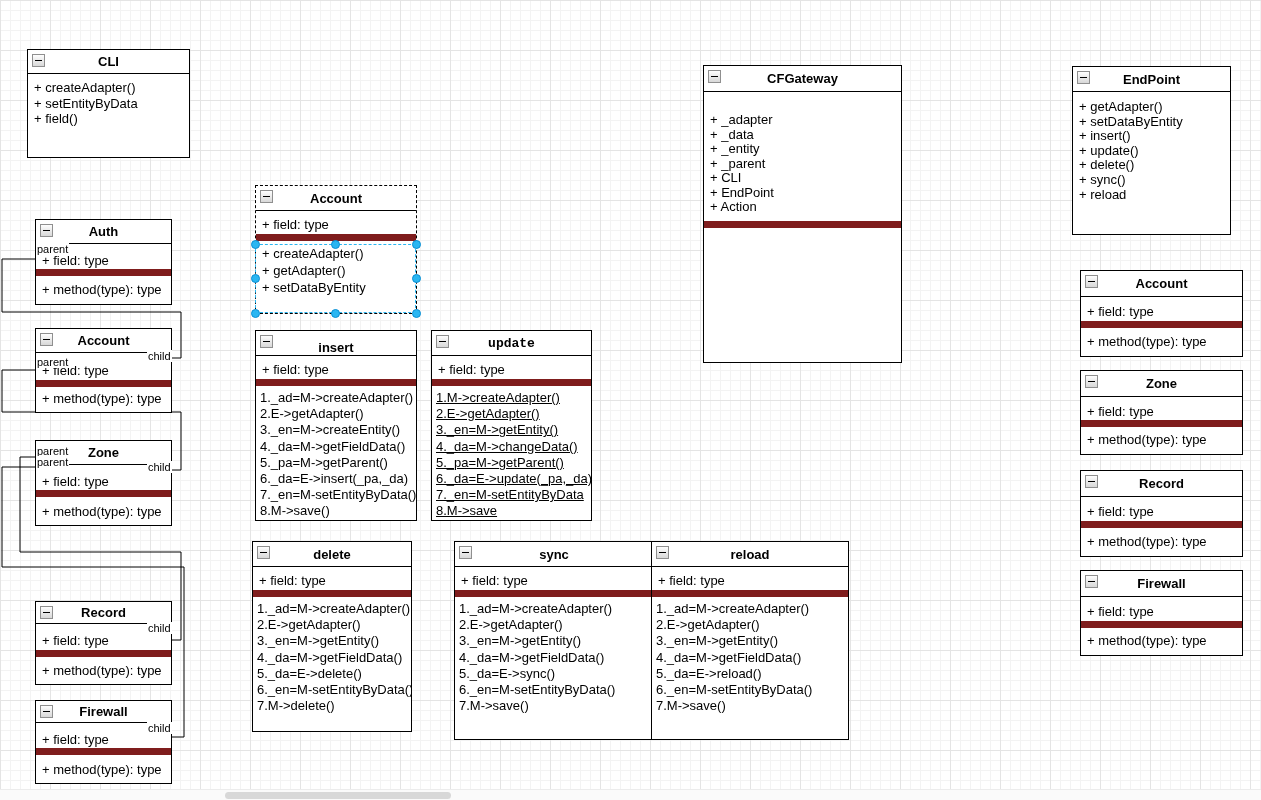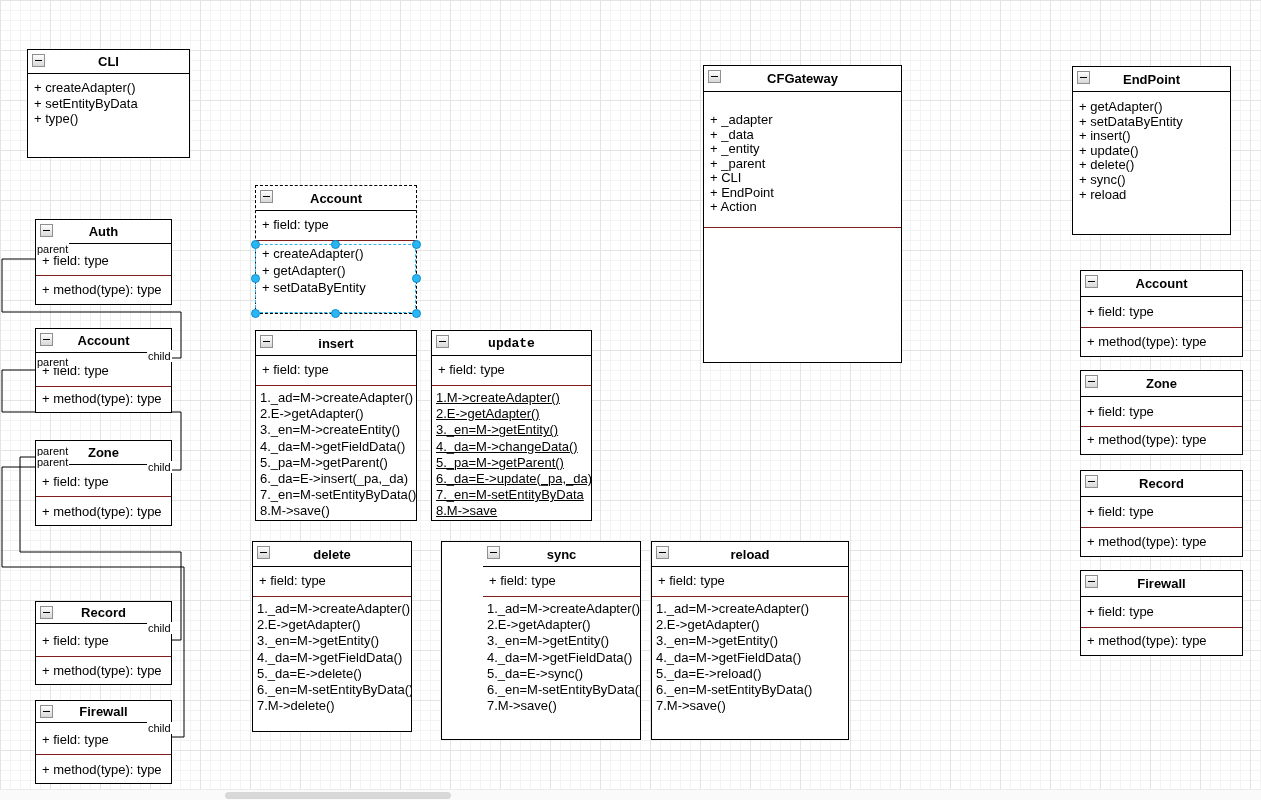--- a/index.html
+++ b/index.html
@@ -27,21 +27,21 @@
     font-weight:bold;display:flex;align-items:center;justify-content:center;
     box-sizing:border-box;
   }
   .collapse-icon{
     position:absolute;left:4px;top:4px;width:13px;height:13px;box-sizing:border-box;
     border:1px solid #8f8f8f;background:linear-gradient(#fefefe,#d8d8d8);
     display:flex;align-items:center;justify-content:center;
   }
   .collapse-icon::before{content:"";display:block;width:7px;height:1px;background:#000;}
   .uml-section{box-sizing:border-box;padding-left:6px;overflow:hidden;}
-  .uml-section.mid{border-bottom:1px solid #7f1d1d;}
+  .uml-section.mid{border-bottom:7px solid #7f1d1d;}
   .uml-line{white-space:nowrap;}
   .edge-label{
     position:absolute;font-size:11px;line-height:12px;background:#ffffff;
     padding:0 1px;white-space:nowrap;
   }
   .selection-rect{position:absolute;border:1px dashed #29b6f2;box-sizing:border-box;}
   .handle{
     position:absolute;width:9px;height:9px;border-radius:50%;
     background:#29b6f2;border:1px solid #0a8fd4;box-sizing:border-box;
   }
@@ -62,21 +62,21 @@
       <polyline points="35,467 2,467 2,567 184,567 184,737 172,737" fill="none" stroke="#000000" stroke-width="1"></polyline>
     </svg>
 <div class="uml-class" style="left: 27px; top: 49px; width: 163px; height: 109px;">
       <div class="uml-header" style="height: 24px;">
         <span class="collapse-icon"></span>
         <span class="uml-title">CLI</span>
       </div>
       <div class="uml-section" style="flex: 1 1 auto; padding-top: 6px; line-height: 15.5px;">
         <div class="uml-line">+ createAdapter()</div>
         <div class="uml-line">+ setEntityByData</div>
-        <div class="uml-line">+ type()</div>
+        <div class="uml-line">+ field()</div>
       </div>
     </div>
     <div class="uml-class" style="left: 35px; top: 219px; width: 137px; height: 86px;">
       <div class="uml-header" style="height: 24px;">
         <span class="collapse-icon"></span>
         <span class="uml-title">Auth</span>
       </div>
       <div class="uml-section mid" style="height: 32px; padding-top: 9px;">
         <div class="uml-line">+ field: type</div>
       </div>
@@ -140,21 +140,21 @@
       <div class="uml-section mid" style="height: 30px; padding-top: 6px;">
         <div class="uml-line">+ field: type</div>
       </div>
       <div class="uml-section" style="flex: 1 1 auto; padding-top: 4px; line-height: 17px;">
         <div class="uml-line">+ createAdapter()</div>
         <div class="uml-line">+ getAdapter()</div>
         <div class="uml-line">+ setDataByEntity</div>
       </div>
     </div>
     <div class="uml-class" style="left: 255px; top: 330px; width: 162px; height: 191px;">
-      <div class="uml-header" style="height: 25px;">
+      <div class="uml-header" style="height: 25px; align-items: flex-end;">
         <span class="collapse-icon"></span>
         <span class="uml-title">insert</span>
       </div>
       <div class="uml-section mid" style="height: 30px; padding-top: 6px;">
         <div class="uml-line">+ field: type</div>
       </div>
       <div class="uml-section" style="flex: 1 1 auto; padding-top: 4px; line-height: 16.2px; padding-left: 4px;">
         <div class="uml-line">1._ad=M-&gt;createAdapter()</div>
         <div class="uml-line">2.E-&gt;getAdapter()</div>
         <div class="uml-line">3._en=M-&gt;createEntity()</div>
@@ -195,21 +195,21 @@
       <div class="uml-section" style="flex: 1 1 auto; padding-top: 4px; line-height: 16.2px; padding-left: 4px;">
         <div class="uml-line">1._ad=M-&gt;createAdapter()</div>
         <div class="uml-line">2.E-&gt;getAdapter()</div>
         <div class="uml-line">3._en=M-&gt;getEntity()</div>
         <div class="uml-line">4._da=M-&gt;getFieldData()</div>
         <div class="uml-line">5._da=E-&gt;delete()</div>
         <div class="uml-line">6._en=M-setEntityByData()</div>
         <div class="uml-line">7.M-&gt;delete()</div>
       </div>
     </div>
-    <div class="uml-class" style="left: 441px; top: 541px; width: 200px; height: 199px; padding-left: 41px;">
+    <div class="uml-class" style="left: 454px; top: 541px; width: 200px; height: 199px;">
       <div class="uml-header" style="height: 25px;">
         <span class="collapse-icon"></span>
         <span class="uml-title">sync</span>
       </div>
       <div class="uml-section mid" style="height: 30px; padding-top: 6px;">
         <div class="uml-line">+ field: type</div>
       </div>
       <div class="uml-section" style="flex: 1 1 auto; padding-top: 4px; line-height: 16.2px; padding-left: 4px;">
         <div class="uml-line">1._ad=M-&gt;createAdapter()</div>
         <div class="uml-line">2.E-&gt;getAdapter()</div>

